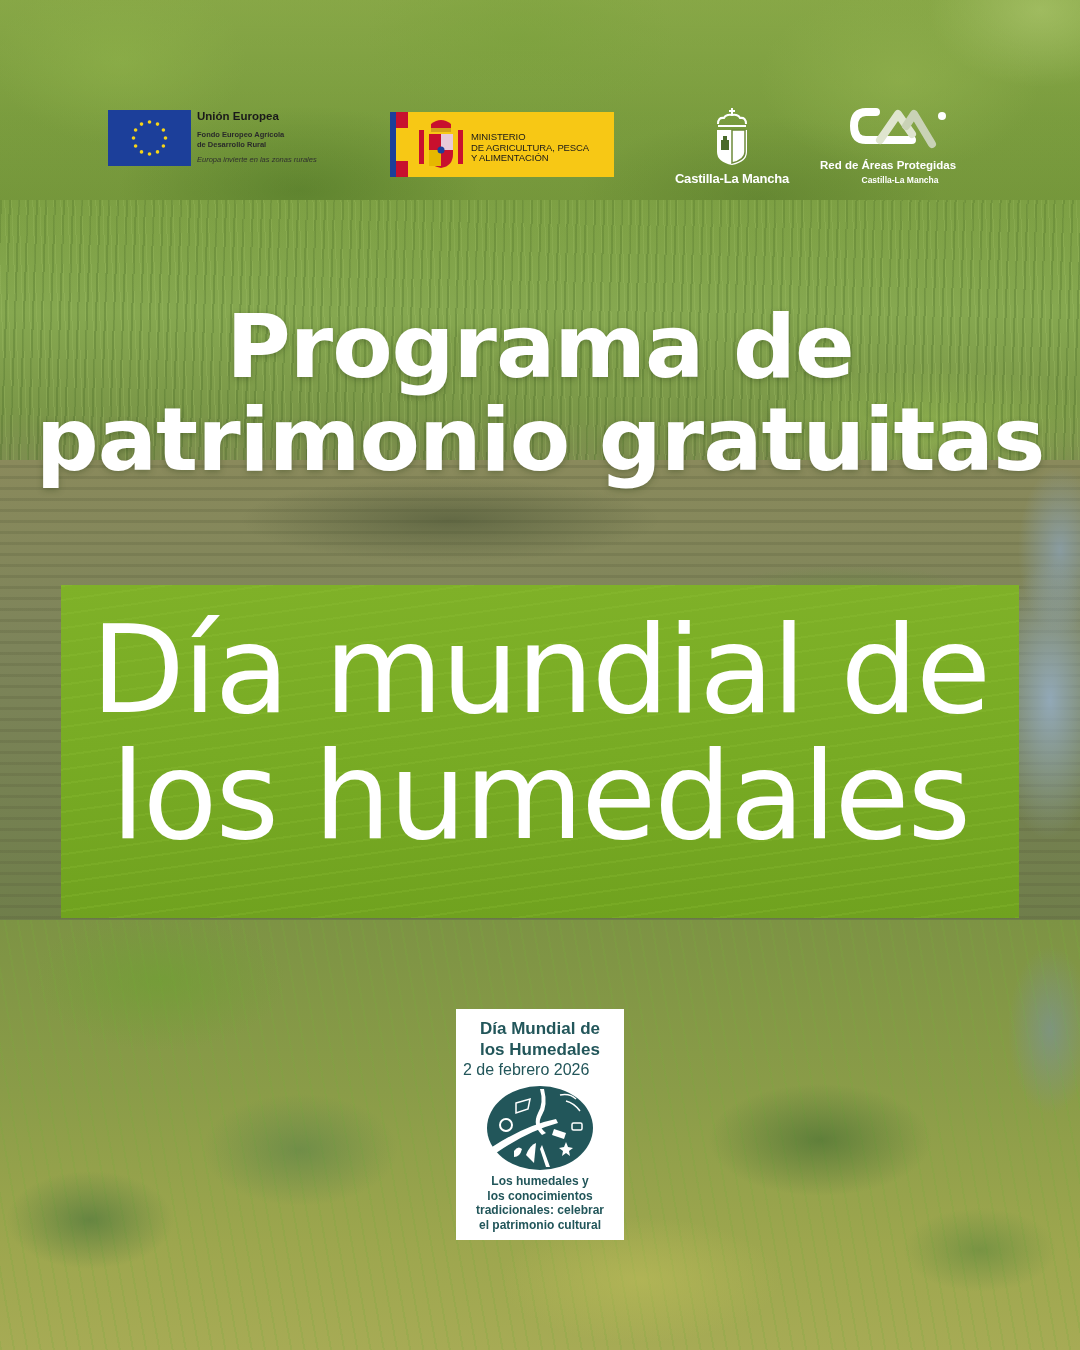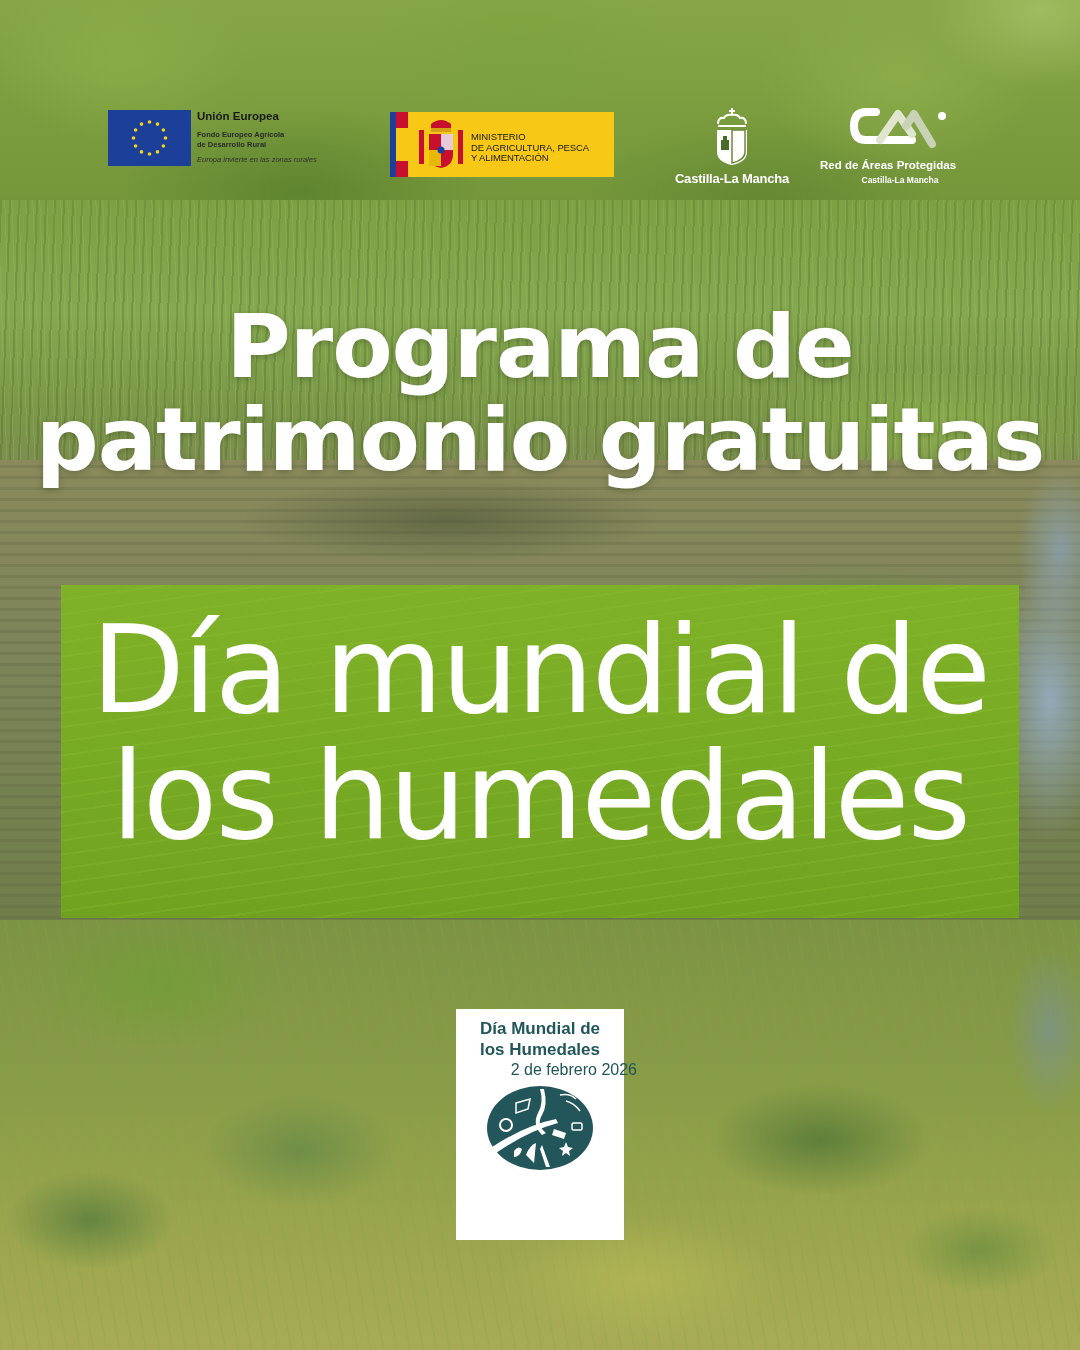--- a/index.html
+++ b/index.html
@@ -131,21 +131,21 @@
   
   .card {
     position: absolute; left: 456px; top: 1009px; width: 168px; height: 231px;
     background: #ffffff; color: #22565a;
   }
   .card-title {
     position: absolute; left: 0; top: 9px; width: 168px; text-align: center;
     font: bold 17px/21px "Liberation Sans", sans-serif;
   }
   .card-date {
-    position: absolute; left: 16px; top: 52px; width: 165px; text-align: right;
+    position: absolute; left: 7px; top: 52px; width: 165px; text-align: left;
     font: 16px "Liberation Sans", sans-serif;
   }
   .card-emblem { position: absolute; left: 30px; top: 76px; }
   .card-theme {
     position: absolute; left: 0; top: 165px; width: 168px; text-align: center;
     font: bold 12px/14.5px "Liberation Sans", sans-serif;
   }
   .card-theme span { display: block; }
 </style>
 </head>
@@ -268,13 +268,19 @@
       <path d="M74 10 Q84 8 90 14" fill="none" stroke="#ffffff" stroke-width="1.5"></path>
       <path d="M80 16 Q88 18 94 26" fill="none" stroke="#ffffff" stroke-width="1.5"></path>
       <rect x="86" y="38" width="10" height="7" rx="1.5" fill="none" stroke="#ffffff" stroke-width="1.5"></rect>
       <path d="M78 62 l2 -5 l2 5 l5 1 l-4 3 l1 5 l-4 -3 l-4 3 l1 -5 l-4 -3 z"></path>
       <path d="M40 70 Q44 60 50 58 L48 78 Z"></path>
       <path d="M56 60 L64 82 L60 82 L54 64 Z"></path>
       <path d="M28 66 Q32 60 36 64 Q34 72 28 72 Z"></path>
       <path d="M68 44 L80 48 L78 54 L66 50 Z"></path>
     </g>
   </svg>
+  <div class="card-theme">
+    <span>Los humedales y</span>
+    <span>los conocimientos</span>
+    <span>tradicionales: celebrar</span>
+    <span>el patrimonio cultural</span>
+  </div>
 </div>
 
 </body></html>

